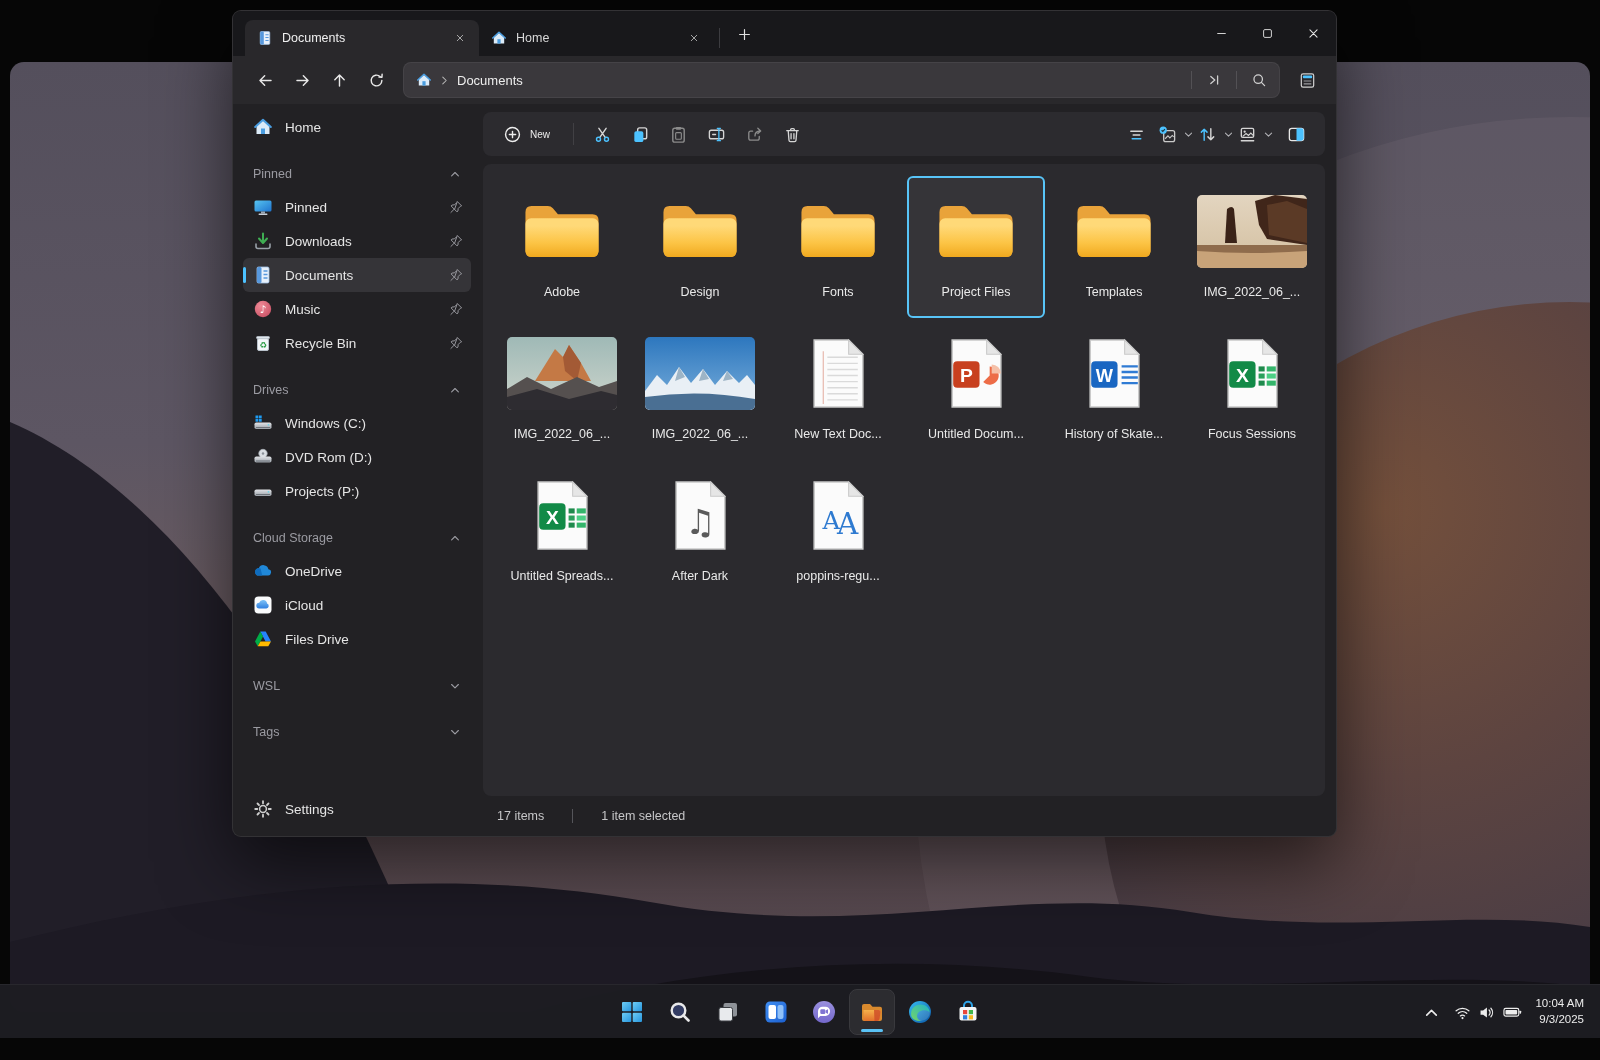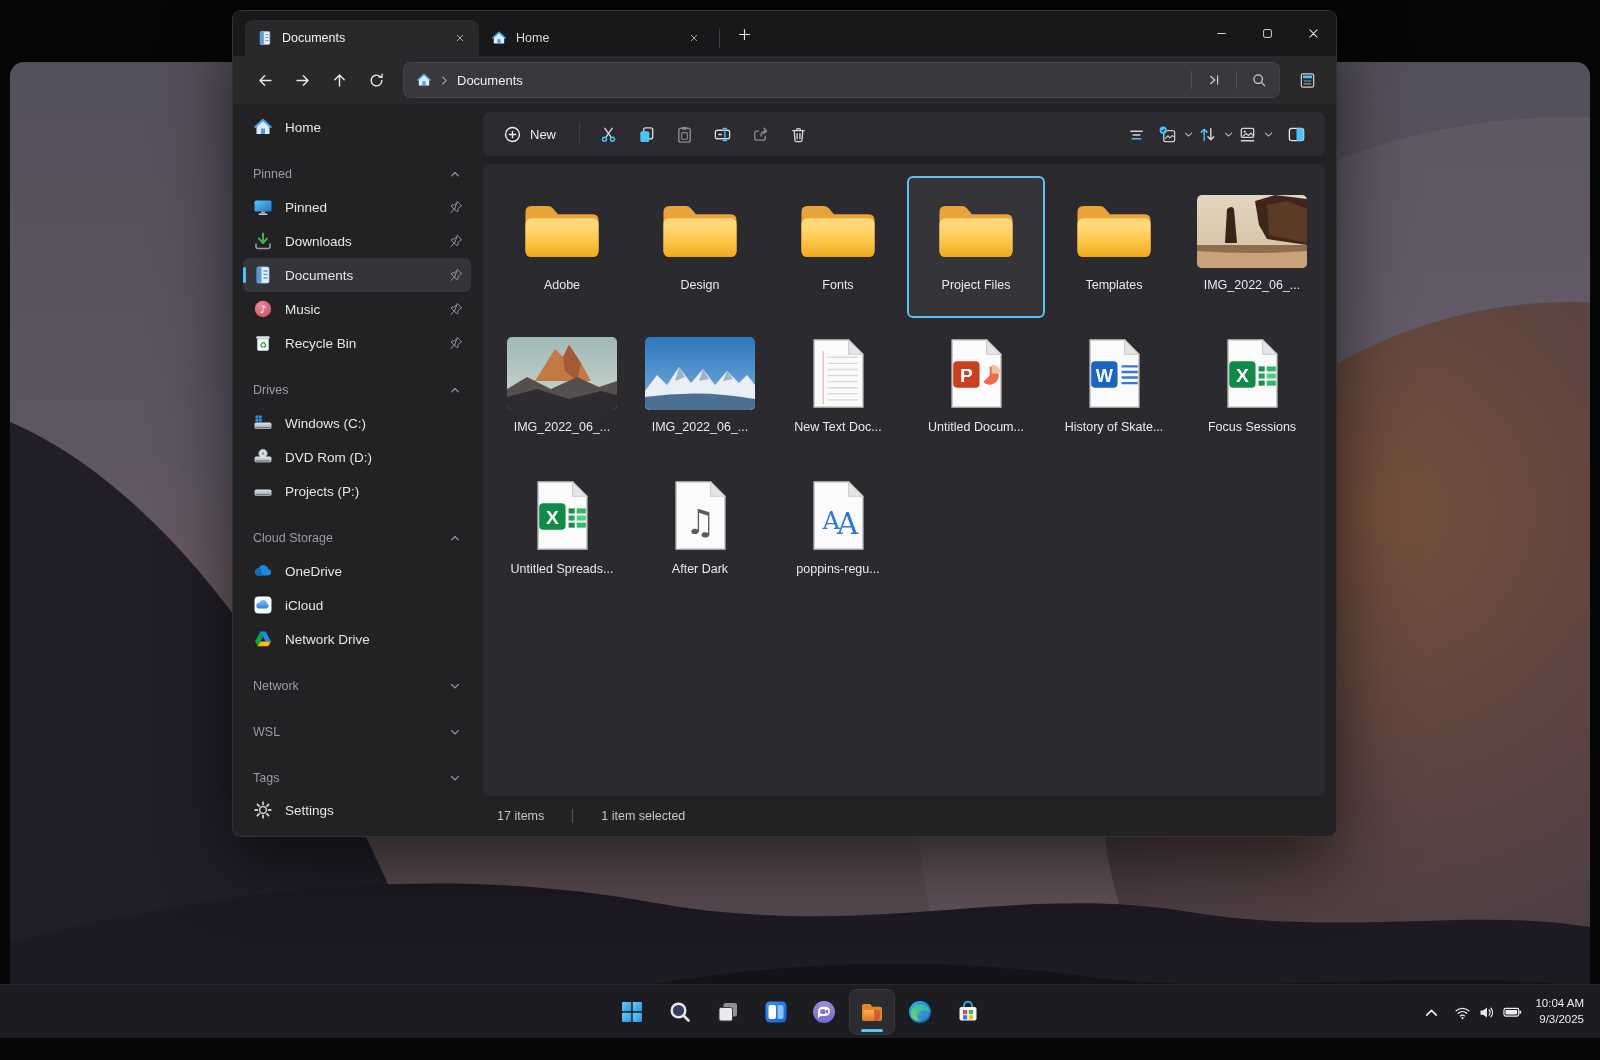--- a/index.html
+++ b/index.html
@@ -64,37 +64,37 @@
   .side-hlabel { flex:1; font-size:12.5px; color:#9b9ba2; }
   .side-header .ic { width:12px; height:12px; color:#9b9ba2; }
   .side-settings { margin-top:auto; }
 
   .main { flex:1; min-width:0; display:flex; flex-direction:column; padding:8px 11px 0 2px; }
   .toolbar { height:44px; flex:none; background:#2c2b2f; border-radius:8px; display:flex; align-items:center;
     padding:0 10px; }
   .tb-btn { height:34px; min-width:38px; border:none; background:transparent; color:#e2e2e2; border-radius:6px;
     display:flex; align-items:center; justify-content:center; gap:8px; }
   .tb-btn .ic { width:19px; height:19px; }
-  .tb-new { padding:0 14px 0 10px; font-size:13px; color:#ececec; }
+  .tb-new { padding:0 14px 0 10px; font-size:10px; color:#ececec; }
   .tb-divider { width:1px; height:22px; background:rgba(255,255,255,.1); margin:0 9px; }
   .tb-right { margin-left:auto; display:flex; align-items:center; gap:2px; }
   .tb-btn .ic.chev { width:11px; height:11px; color:#b4b4b8; margin-left:-2px; }
 
   .content { flex:1; background:#2b2a2e; border-radius:8px; margin-top:8px; overflow:hidden; }
   .grid { display:grid; grid-template-columns:repeat(6,138px); grid-auto-rows:142px; padding:12px 0 0 10px; }
   .cell { display:flex; flex-direction:column; align-items:center; padding-top:6px; border-radius:6px;
     border:2px solid transparent; }
   .cell.selected { border-color:#58c4f7; background:rgba(255,255,255,.05); }
   .icon-box { height:94px; display:flex; align-items:center; justify-content:center; }
   .cell .ic.file { width:auto; height:auto; }
   .cell .ic.file svg { display:block; }
   .cell .ic[data-icon="folder-icon"] svg { width:84px; height:67px; }
   .cell .ic[data-icon^="image-"] svg { width:110px; height:73px; border-radius:5px; }
   .cell .ic[data-icon$="-file-icon"] svg { width:57px; height:73px; }
-  .cell-label { font-size:12.5px; color:#e9e9e9; max-width:128px; white-space:nowrap;
+  .cell-label { margin-top:7px; font-size:12.5px; color:#e9e9e9; max-width:128px; white-space:nowrap;
     overflow:hidden; text-overflow:clip; }
 
   .statusbar { height:40px; flex:none; display:flex; align-items:center; padding:0 14px; gap:28px; }
   .status-text { font-size:12.5px; color:#c6c6c8; }
   .status-sep { width:1px; height:14px; background:#55555a; }
 
   
   .taskbar { position:absolute; left:0; top:984px; width:1600px; height:54px; background:rgba(29,29,34,.97);
     border-top:1px solid rgba(255,255,255,.05); display:flex; align-items:center; justify-content:center; }
   .task-apps { display:flex; align-items:center; }
@@ -502,29 +502,21 @@
               <span class="side-label">iCloud</span>
             </div>
             <div class="side-item">
               <span class="ic " data-icon="google-drive-icon">
                 <svg viewBox="0 0 20 20">
                   <path d="M7.3 2.5 h5.4 L18 12.5 h-5.4 Z" fill="#2684fc"></path>
                   <path d="M7.3 2.5 L2 12.5 l2.7 4.7 L10.1 7.6 Z" fill="#00ac47"></path>
                   <path d="M4.7 17.2 h10.6 L18 12.5 H7.4 Z" fill="#ffba00"></path>
                 </svg>
               </span>
-              <span class="side-label">Network Drive</span>
-            </div>
-            <div class="side-header">
-              <span class="side-hlabel">Network</span>
-              <span class="ic " data-icon="chevron-down-icon">
-                <svg viewBox="0 0 16 16">
-                  <path d="M3.5 6 L8 10.5 L12.5 6" fill="none" stroke="currentColor" stroke-width="1.5" stroke-linecap="round" stroke-linejoin="round"></path>
-                </svg>
-              </span>
+              <span class="side-label">Files Drive</span>
             </div>
             <div class="side-header">
               <span class="side-hlabel">WSL</span>
               <span class="ic " data-icon="chevron-down-icon">
                 <svg viewBox="0 0 16 16">
                   <path d="M3.5 6 L8 10.5 L12.5 6" fill="none" stroke="currentColor" stroke-width="1.5" stroke-linecap="round" stroke-linejoin="round"></path>
                 </svg>
               </span>
             </div>
             <div class="side-header">

